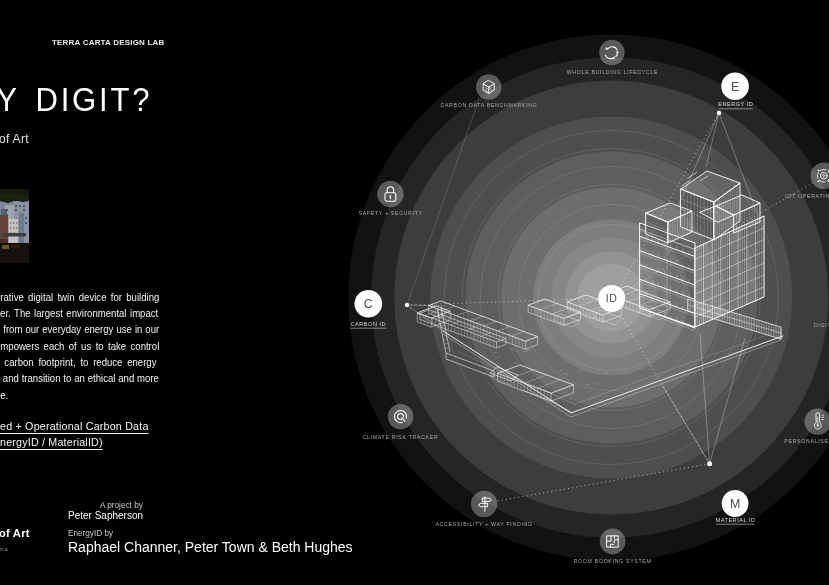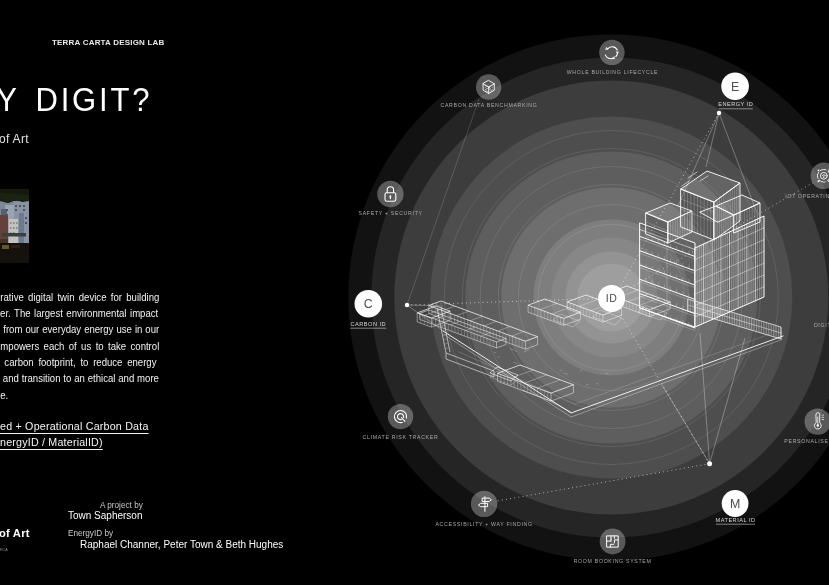--- a/index.html
+++ b/index.html
@@ -10,21 +10,21 @@
   #title{left:-60.8px;top:81.1px;font-size:33px;letter-spacing:3px;word-spacing:5px;color:#fff;
          transform:scaleX(.94);transform-origin:0 0;white-space:nowrap;font-weight:400;}
   #ofart{left:-1px;top:132.4px;font-size:12px;letter-spacing:.3px;color:#e2e2e2;white-space:nowrap;}
   .pl{position:absolute;font-size:10.2px;white-space:nowrap;color:#f1f1f1;
       transform:scaleX(.94);transform-origin:0 0;}
   .hl{position:absolute;transform:translateZ(0);font-size:10.7px;letter-spacing:.2px;white-space:nowrap;color:#f4f4f4;
       text-decoration:underline;text-underline-offset:2.5px;text-decoration-thickness:0.8px;}
   #credits1{left:68px;top:500.9px;font-size:8.2px;color:#c9c9c9;margin-left:32px;}
   #credits2{left:68px;top:509.5px;font-size:10px;color:#fdfdfd;}
   #credits3{left:68px;top:529.4px;font-size:8.2px;color:#c9c9c9;}
-  #credits4{left:80px;top:539.2px;font-size:10px;color:#fdfdfd;}
+  #credits4{left:68px;top:539.2px;font-size:14px;color:#fdfdfd;}
   #rcalogo{left:-1px;top:527.1px;font-size:11.2px;font-weight:bold;color:#fff;letter-spacing:.2px;white-space:nowrap;}
   #rcasub{left:0px;top:548.2px;font-size:3.6px;color:#999;white-space:nowrap;width:8px;overflow:hidden;}
 </style>
 </head>
 <body>
 <svg class="abs" style="left:0;top:0" width="829" height="585" viewBox="0 0 829 585">
   <defs>
     <pattern id="hv" width="3" height="13" patternUnits="userSpaceOnUse">
       <rect width="3" height="13" fill="rgba(255,255,255,0.07)"></rect>
       <line x1="1.2" y1="0" x2="1.2" y2="13" stroke="rgba(255,255,255,0.55)" stroke-width="0.6"></line>
@@ -616,17 +616,17 @@
 <div class="pl" style="left:-28.2px;top:324.3px;word-spacing:0.38px">comes from our everyday energy use in our</div>
 <div class="pl" style="left:-5.3px;top:340.6px;word-spacing:1.85px">empowers each of us to take control</div>
 <div class="pl" style="left:-27.2px;top:356.9px;word-spacing:2.23px">of our carbon footprint, to reduce energy</div>
 <div class="pl" style="left:-24.0px;top:373.2px;word-spacing:0.21px">home and transition to an ethical and more</div>
 <div class="pl" style="left:-19.2px;top:389.5px">future.</div>
 
 <div class="hl" style="left:-37.4px;top:420.1px">Embodied + Operational Carbon Data</div>
 <div class="hl" style="left:-11.1px;top:435.9px">(EnergyID / MaterialID)</div>
 
 <div class="abs" id="credits1">A project by</div>
-<div class="abs" id="credits2">Town Sapherson</div>
+<div class="abs" id="credits2">Peter Sapherson</div>
 <div class="abs" id="credits3">EnergyID by</div>
 <div class="abs" id="credits4">Raphael Channer, Peter Town &amp; Beth Hughes</div>
 <div class="abs" id="rcalogo">of Art</div>
 <div class="abs" id="rcasub">RCA</div>
 
 </body></html>

